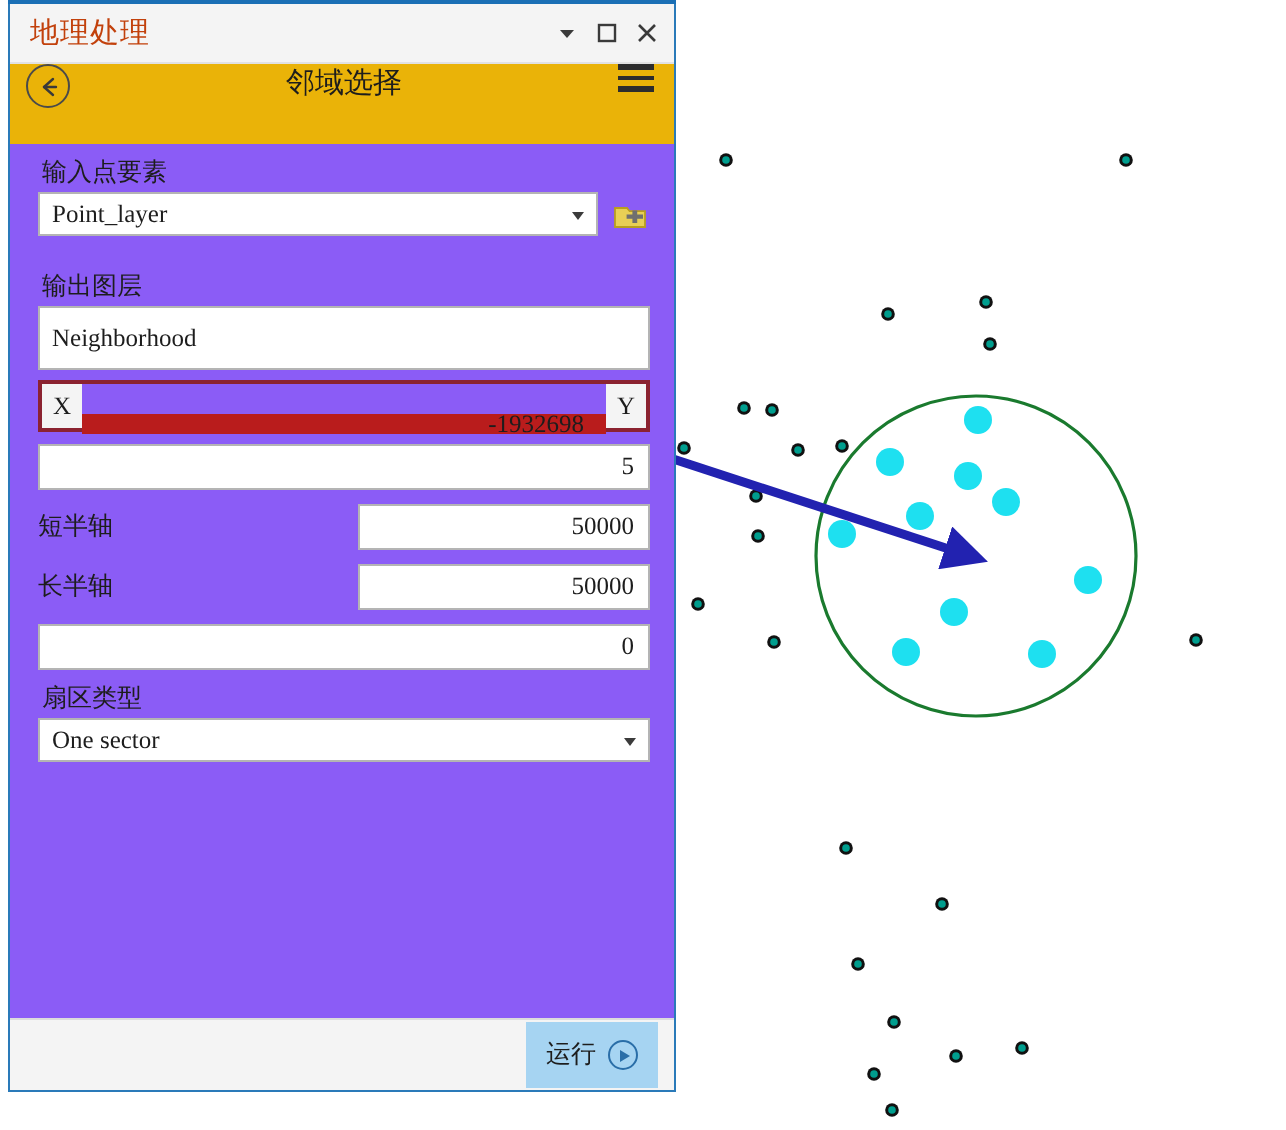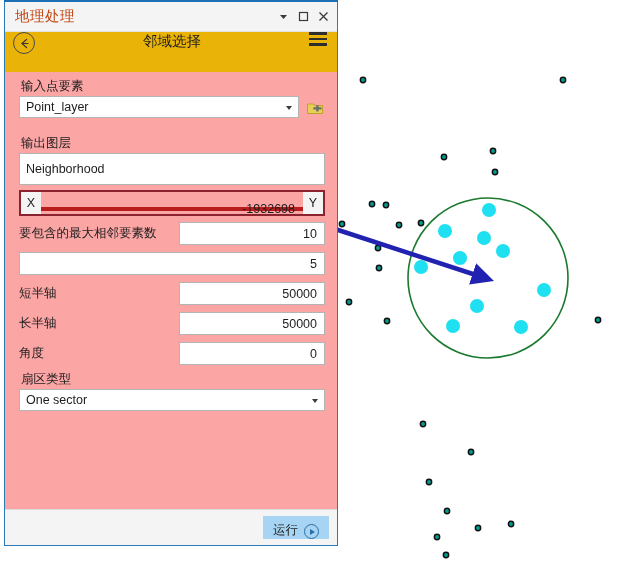--- a/index.html
+++ b/index.html
@@ -99,22 +99,23 @@
   .help-ico {
     width: 17px; height: 17px; border-radius: 50%;
     border: 1.3px solid #2a7ab9; color: #2a7ab9;
     font-size: 12px; display: flex; align-items: center; justify-content: center;
     font-family: "Liberation Serif", serif;
   }
 
   
   .form-body {
     flex: 1 1 auto; overflow: hidden;
-    background: #fca5a5;
+    background: #8b5cf6;
     padding: 7px 12px 0 14px;
+    font-family: Liberation Serif, serif;
   }
   .fld-label {
     font-size: 12.5px; color: #1d1d1d; margin: 0 0 2px 2px;
     line-height: 15px;
   }
   .inp {
     height: 32px; width: 100%;
     background: #ffffff; border: 1px solid #b4b4b4;
     font-size: 12.5px; color: #1d1d1d;
     padding: 0 6px; line-height: 20px;
@@ -140,21 +141,21 @@
     border: 2px solid #8b2230;
     display: flex; align-items: stretch;
     height: 26px; margin-bottom: 6px;
   }
   .pt-axis {
     width: 20px; flex: 0 0 20px;
     display: flex; align-items: center; justify-content: center;
     font-size: 12.5px; color: #1d1d1d; background: #f4f4f4;
   }
   .pt-val {
-    flex: 1 1 0; background: #fff; border: 2px solid #b91c1c;
+    flex: 1 1 0; background: #fff; border: 5px solid #b91c1c;
     display: flex; align-items: center; justify-content: flex-end;
     font-size: 12.5px; color: #1d1d1d; padding-right: 6px;
     margin: 15px 0;
   }
 
   .pair {
     display: flex; align-items: center; margin-bottom: 7px;
   }
   .pair .lbl {
     flex: 0 0 160px; font-size: 12.5px; color: #1d1d1d;
@@ -167,22 +168,22 @@
   }
 
   
   .panel-foot {
     flex: 0 0 36px; height: 36px;
     background: #f4f4f4; border-top: 1px solid #dcdcdc;
     display: flex; align-items: center; justify-content: flex-end;
     padding-right: 8px;
   }
   .run-btn {
-    background: #a6d4f2; height: 23px; min-width: 66px;
-    display: flex; align-items: flex-end; justify-content: center;
+    background: #a6d4f2; height: 33px; min-width: 66px;
+    display: flex; align-items: center; justify-content: center;
     gap: 6px; padding: 0 8px;
     font-size: 12.5px; color: #1d1d1d;
   }
   .run-ico {
     width: 15px; height: 15px; border-radius: 50%;
     border: 1.4px solid #2a6ea8;
     display: flex; align-items: center; justify-content: center;
   }
   .run-ico i {
     width: 0; height: 0; margin-left: 2px;
@@ -329,41 +330,36 @@
 
       <div class="fld-label">输出图层</div>
       <div class="inp" style="margin-bottom:5px;">Neighborhood</div>
 
       <div class="pt-group">
         <div class="pt-axis">X</div>
         <div class="pt-val">-1932698</div>
         <div class="pt-axis">Y</div>
       </div>
 
-      <div class="pair">
-        <div class="lbl">要包含的最大相邻要素数</div>
-        <div class="val">10</div>
-      </div>
 
       <div class="pair">
         <div class="val">5</div>
       </div>
 
       <div class="pair">
         <div class="lbl">短半轴</div>
         <div class="val">50000</div>
       </div>
 
       <div class="pair">
         <div class="lbl">长半轴</div>
         <div class="val">50000</div>
       </div>
 
       <div class="pair">
-        <div class="lbl">角度</div>
         <div class="val">0</div>
       </div>
 
       <div class="fld-label" style="margin-top:3px;">扇区类型</div>
       <div class="combo">
         <span>One sector</span>
         <span class="caret"></span>
       </div>
 
     </div>

